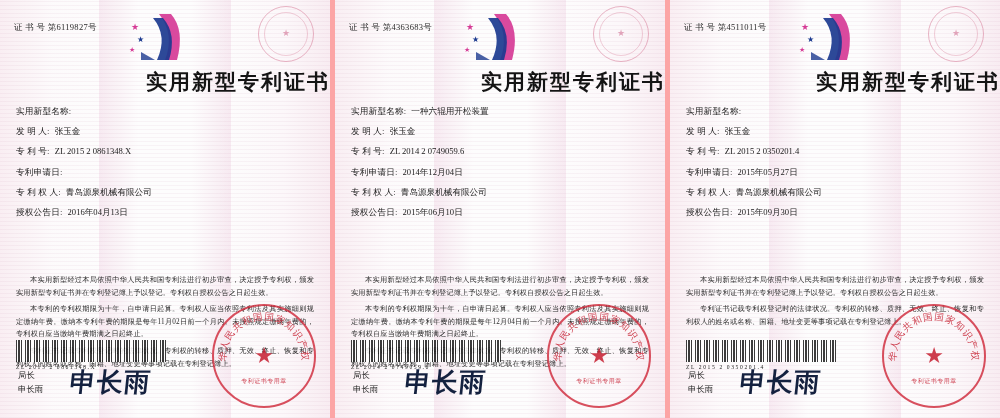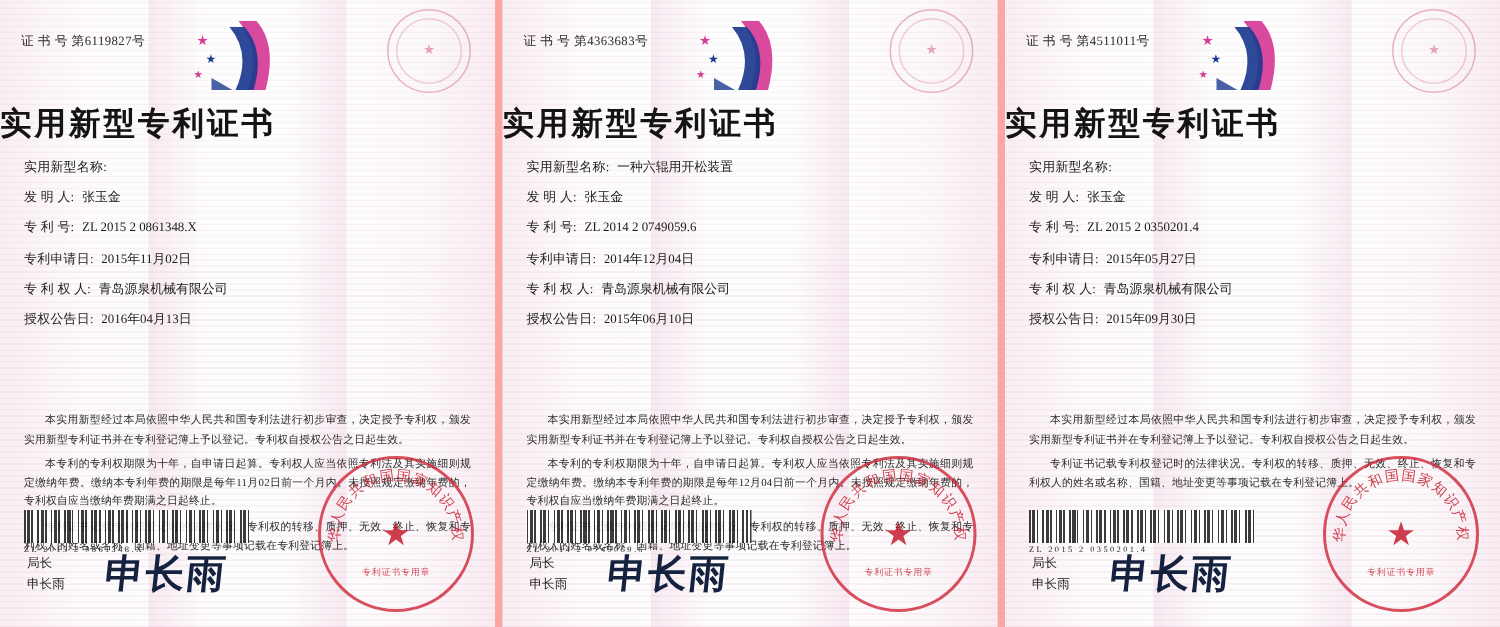--- a/index.html
+++ b/index.html
@@ -119,21 +119,21 @@
     width: 92px;
     height: 62px;
   }
 
   
   .cert-title {
     position: absolute;
     left: 0;
     right: 0;
     top: 68px;
-    text-align: left;
+    text-align: right;
     font-size: 21px;
     font-weight: bold;
     letter-spacing: 2px;
     color: #141414;
     font-family: "Liberation Serif", "DejaVu Serif", serif;
   }
 
   
   .fields {
     position: absolute;
@@ -304,21 +304,20 @@
       <div class="field-row">
         <span class="field-label">发  明  人:</span>
         <span class="field-value">张玉金</span>
       </div>
       <div class="field-row">
         <span class="field-label">专  利  号:</span>
         <span class="field-value">ZL 2015 2 0861348.X</span>
       </div>
       <div class="field-row">
         <span class="field-label">专利申请日:</span>
-        <span class="field-value">2015年11月02日</span>
       </div>
       <div class="field-row">
         <span class="field-label">专 利 权 人:</span>
         <span class="field-value">青岛源泉机械有限公司</span>
       </div>
       <div class="field-row">
         <span class="field-label">授权公告日:</span>
         <span class="field-value">2016年04月13日</span>
       </div>
     </div>

